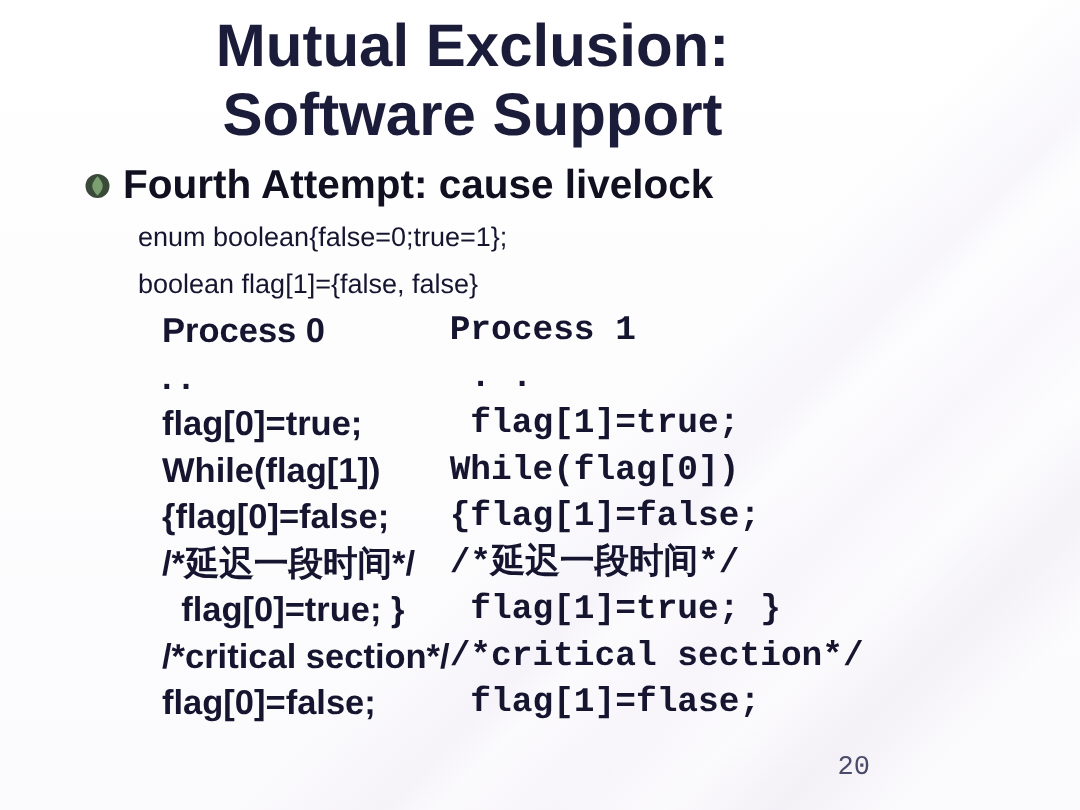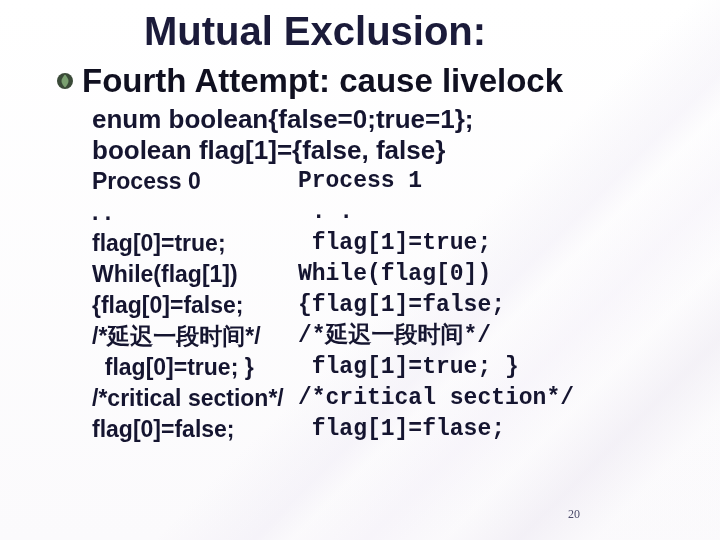--- a/index.html
+++ b/index.html
@@ -54,63 +54,64 @@
     height: 18px;
     flex: 0 0 18px;
     display: flex;
     align-items: center;
     justify-content: center;
   }
   .bullet-icon svg { display: block; }
   .subhead {
     font-family: "Tahoma", "Verdana", sans-serif;
     font-weight: 700;
-    font-size: 33px;
+    font-size: 27px;
     color: #101020;
   }
   .body {
     font-family: "Tahoma", "Verdana", sans-serif;
-    font-weight: 700;
-    font-size: 26px;
+    font-weight: 400;
+    font-size: 18px;
     line-height: 31px;
     margin-left: 36px;
     color: #151530;
     white-space: pre;
   }
   .two-col {
     display: flex;
     gap: 0;
-    margin-left: 36px;
+    margin-left: 52px;
   }
   .col {
     font-family: "Tahoma", "Verdana", sans-serif;
     font-weight: 700;
     font-size: 23px;
     line-height: 31px;
     color: #151530;
     white-space: pre;
   }
   .col-left { width: 310px; }
   .col-right { flex: 1; font-family: Liberation Mono, monospace; }
   .page-num {
     position: absolute;
     right: 24px;
     bottom: 18px;
-    font-family: Liberation Serif, serif;
-    font-size: 12px;
+    font-family: Liberation Mono, monospace;
+    font-size: 18px;
     color: #4a4a6a;
   }
 </style>
 </head>
 <body>
 
 <div class="slide">
 
   <div class="title">
     <span>Mutual Exclusion:</span><br>
+    <span>Software Support</span>
   </div>
 
   <div class="bullet-row">
     <span class="bullet-icon">
       <svg width="18" height="18" viewBox="0 0 18 18">
         <circle cx="9" cy="9" r="8" fill="#3a4a38"></circle>
         <path d="M9 2.5 C9 2.5 5.5 6 5.5 9 C5.5 12 9 15.5 9 15.5 C9 15.5 12.5 12 12.5 9 C12.5 6 9 2.5 9 2.5 Z" fill="#7aa070"></path>
       </svg>
     </span>
     <span class="subhead">Fourth Attempt: cause livelock</span>

